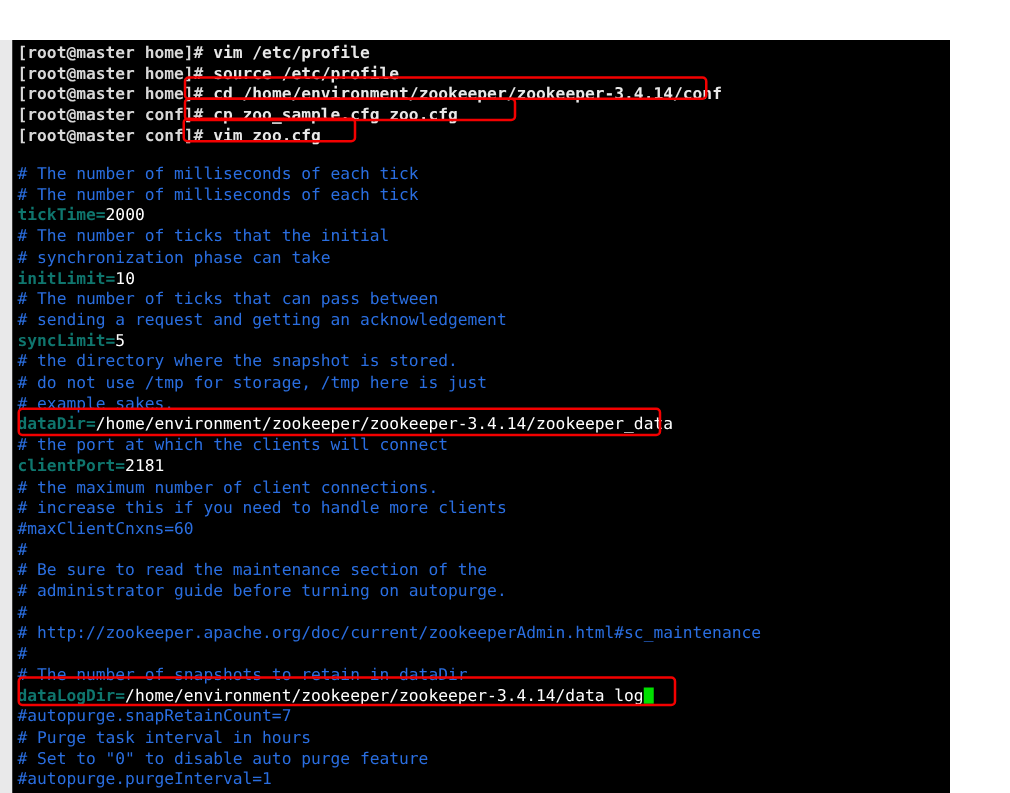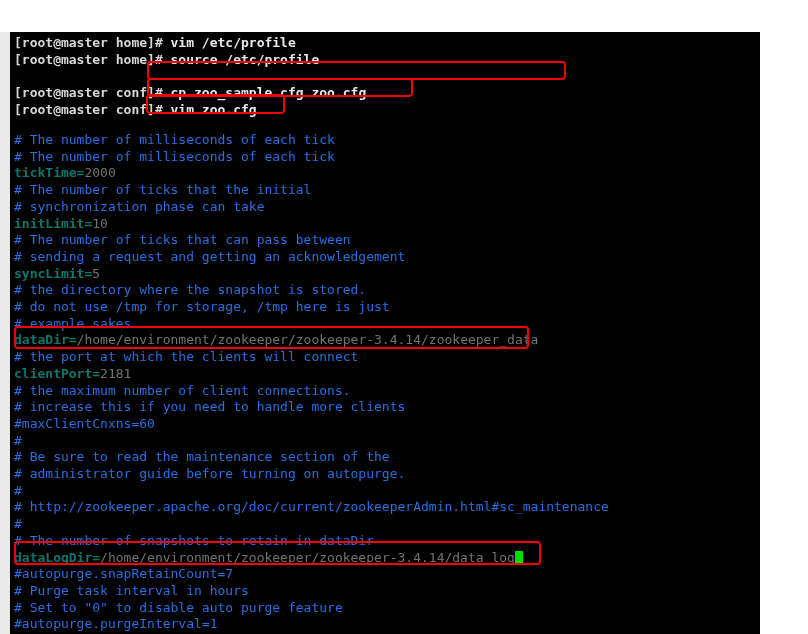--- a/index.html
+++ b/index.html
@@ -39,21 +39,21 @@
     white-space: pre;
     font-size: 13px;
     line-height: 16.7px;
     letter-spacing: 0px;
     height: 16.7px;
   }
   .prompt { color: #d8d8d8; font-weight: bold; }
   .cmd    { color: #e8e8e8; font-weight: bold; }
   .comment{ color: #2a6ee0; }
   .key    { color: #0f766e; font-weight: bold; }
-  .val    { color: #737373; }
+  .val    { color: #ffffff; }
   .tilde  { color: #2a6ee0; }
 
   .cursor {
     display: inline-block;
     width: 8px;
     height: 13px;
     background: #00e000;
     vertical-align: -2px;
   }
 
@@ -79,20 +79,21 @@
 <body>
 
 <div id="screen">
 
   <div id="left-gutter"></div>
 
   <div id="terminal">
 
     <div class="line" style="top:3px;"><span class="prompt">[root@master home]#</span><span class="cmd"> vim /etc/profile</span></div>
     <div class="line" style="top:19.7px;"><span class="prompt">[root@master home]#</span><span class="cmd"> source /etc/profile</span></div>
+    <div class="line" style="top:36.4px;"><span class="prompt">[root@master home]#</span><span class="cmd"> cd /home/environment/zookeeper/zookeeper-3.4.14/conf</span></div>
     <div class="line" style="top:53.1px;"><span class="prompt">[root@master conf]#</span><span class="cmd"> cp zoo_sample.cfg zoo.cfg</span></div>
     <div class="line" style="top:69.8px;"><span class="prompt">[root@master conf]#</span><span class="cmd"> vim zoo.cfg</span></div>
 
     <div id="config-body">
         <div class="line" style="top: 100px;"><span class="comment"># The number of milliseconds of each tick</span></div>
         <div class="line" style="top: 116.7px;"><span class="comment"># The number of milliseconds of each tick</span></div>
         <div class="line" style="top: 133.4px;"><span class="key">tickTime=</span><span class="val">2000</span></div>
         <div class="line" style="top: 150.1px;"><span class="comment"># The number of ticks that the initial</span></div>
         <div class="line" style="top: 166.8px; text-align: right;"><span class="comment"># synchronization phase can take</span></div>
         <div class="line" style="top: 183.5px;"><span class="key">initLimit=</span><span class="val">10</span></div>

